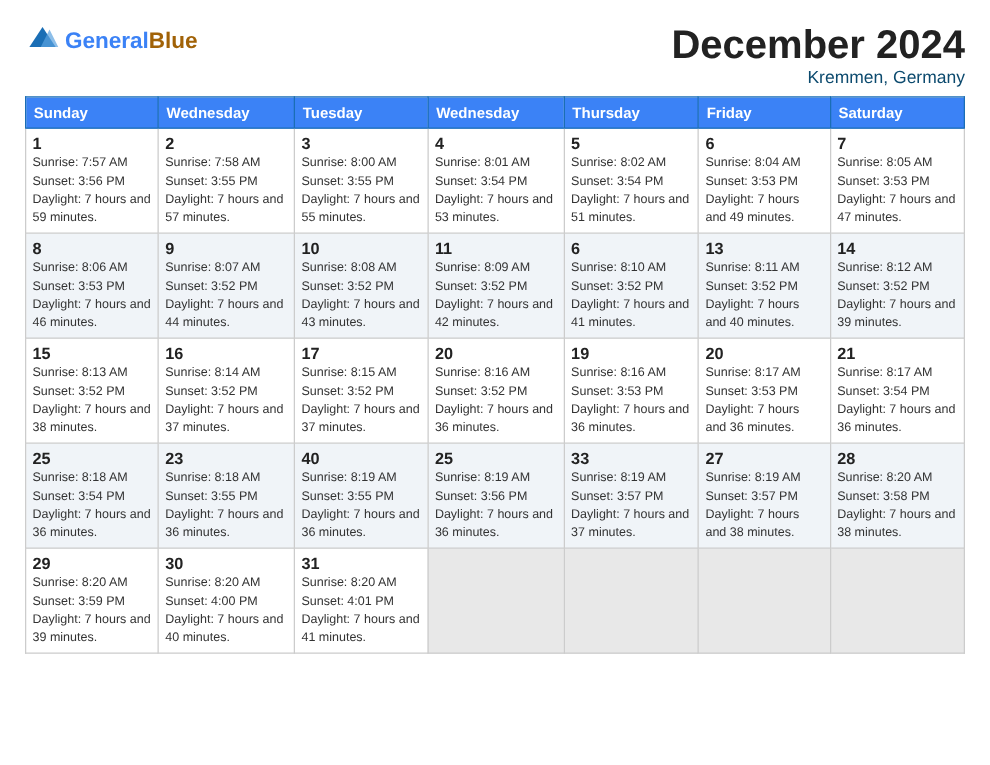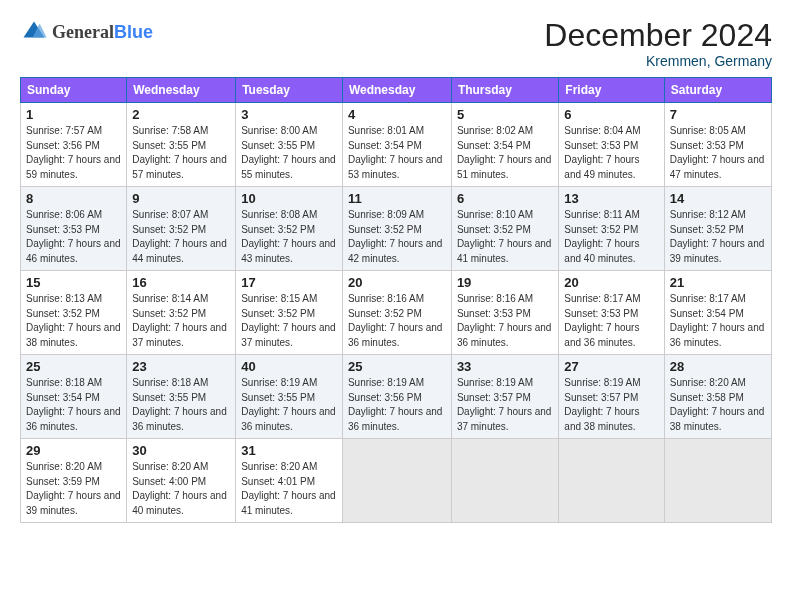--- a/index.html
+++ b/index.html
@@ -21,54 +21,53 @@
       margin-bottom: 8px;
     }
     .logo {
       display: flex;
       align-items: center;
       gap: 4px;
     }
     .logo-text-general {
       font-size: 18px;
       font-weight: bold;
-      color: #404040;
+      color: #3b82f6;
       line-height: 1;
-      font-family: Liberation Serif, serif;
     }
     .logo-text-blue {
       font-size: 18px;
       font-weight: bold;
-      color: #3b82f6;
+      color: #a16207;
       line-height: 1;
     }
     .logo-icon {
       width: 28px;
       height: 28px;
     }
     .title-block {
       text-align: right;
     }
     .month-title {
       font-size: 32px;
-      font-weight: normal;
+      font-weight: bold;
       color: #222;
       line-height: 1.1;
     }
     .location {
       font-size: 14px;
       color: #0c4a6e;
     }
     .calendar-table {
       width: 100%;
       border-collapse: collapse;
       font-size: 10.5px;
     }
     .calendar-table th {
-      background-color: #8b5cf6;
+      background-color: #3b82f6;
       color: #fff;
       text-align: left;
       padding: 5px 6px;
       font-size: 12px;
       font-weight: bold;
       border: 1px solid #1a6eb5;
     }
     .calendar-table td {
       border: 1px solid #ccc;
       vertical-align: top;

